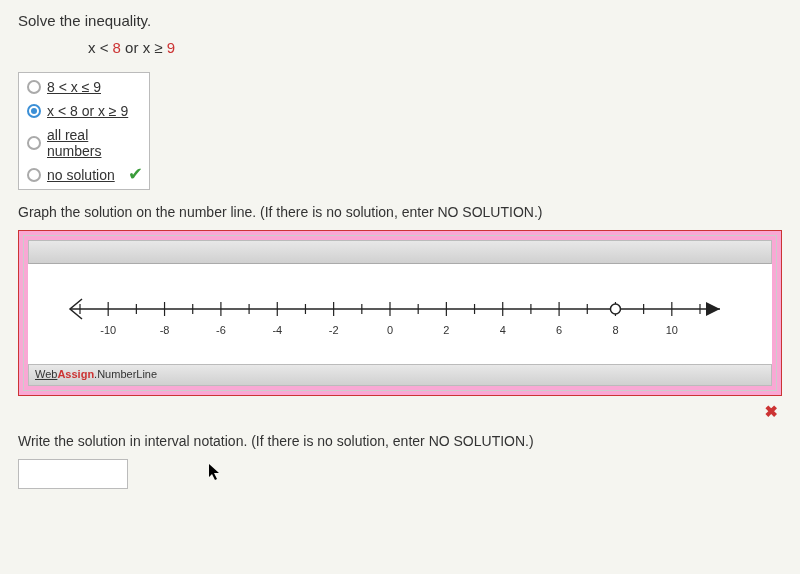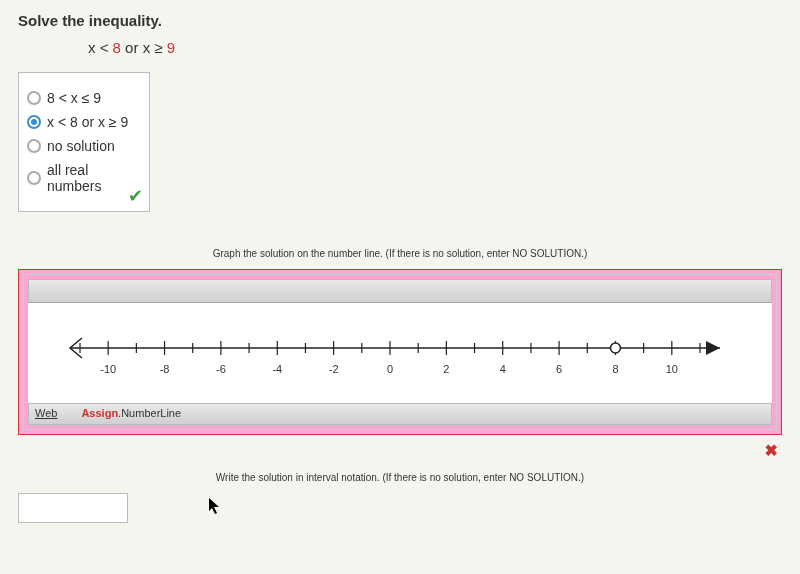--- a/index.html
+++ b/index.html
@@ -6,34 +6,35 @@
     body {
       font-family: Arial, Helvetica, sans-serif;
       background: #f5f5f0;
       padding: 12px 18px;
       font-size: 14px;
       color: #333;
       width: 800px;
       height: 574px;
       overflow: hidden;
     }
-    .question-title { font-size: 15px; margin-bottom: 10px; font-weight: bold; }
+    .question-title { font-size: 15px; margin-bottom: 10px; }
     .inequality-display {
       margin-left: 70px;
       margin-bottom: 16px;
       font-size: 15px;
     }
     .accent-red { color: #c33; }
     .options-box {
       border: 1px solid #bbb;
       display: inline-block;
-      padding: 13px 4px;
-      margin-bottom: 36px;
+      padding: 2px 4px;
+      margin-bottom: 14px;
       position: relative;
       background: #fff;
+      text-decoration: underline;
     }
     .option-row {
       display: flex;
       align-items: center;
       padding: 4px 8px 4px 4px;
       gap: 6px;
     }
     .radio {
       width: 14px;
       height: 14px;
@@ -54,21 +55,21 @@
       border-radius: 50%;
     }
     .option-label { font-size: 14px; max-width: 90px; }
     .check-mark {
       position: absolute;
       right: 6px;
       bottom: 4px;
       color: #3a9c3a;
       font-size: 18px;
     }
-    .instruction { margin-bottom: 10px; font-size: 10px; text-align: center; }
+    .instruction { margin-bottom: 10px; font-size: 14px; }
     .graph-outer {
       border: 1px solid #c33;
       padding: 4px;
       margin-bottom: 6px;
       background: #f9a8d4;
     }
     .graph-inner1 {
       border: 1px solid #ccc;
       padding: 4px;
     }
@@ -88,21 +89,21 @@
     }
     svg.numline { width: 100%; height: 50px; display: block; }
     .footer-bar {
       height: 22px;
       background: linear-gradient(#e8e8e8, #d0d0d0);
       border: 1px solid #bbb;
       padding: 3px 6px;
       font-size: 11px;
     }
     .footer-bar .wa-web { color: #333; text-decoration: underline; }
-    .footer-bar .wa-assign { color: #c33; font-weight: bold; padding-left: 24px; }
+    .footer-bar .wa-assign { color: #c33; font-weight: bold; }
     .footer-bar .wa-nl { color: #333; }
     .x-mark {
       text-align: right;
       color: #c33;
       font-size: 16px;
       font-weight: bold;
       padding-right: 4px;
       margin-bottom: 12px;
     }
     .answer-box {
@@ -135,25 +136,25 @@
     <span class="option-label">8 &lt; x ≤ 9</span>
   </div>
   <div class="option-row">
     <span class="radio selected">
         <span class="dot"></span>
       </span>
     <span class="option-label">x &lt; 8 or x ≥ 9</span>
   </div>
   <div class="option-row">
     <span class="radio"></span>
+    <span class="option-label">all real numbers</span>
+  </div>
+  <div class="option-row">
+    <span class="radio"></span>
     <span class="option-label">no solution</span>
-  </div>
-  <div class="option-row">
-    <span class="radio"></span>
-    <span class="option-label">all real numbers</span>
   </div>
   <span class="check-mark">✔</span>
 </div>
 
 <div class="instruction">Graph the solution on the number line. (If there is no solution, enter NO SOLUTION.)</div>
 
 <div class="graph-outer">
   <div class="graph-inner1">
     <div class="graph-container">
       <div class="toolbar-bar"></div>

